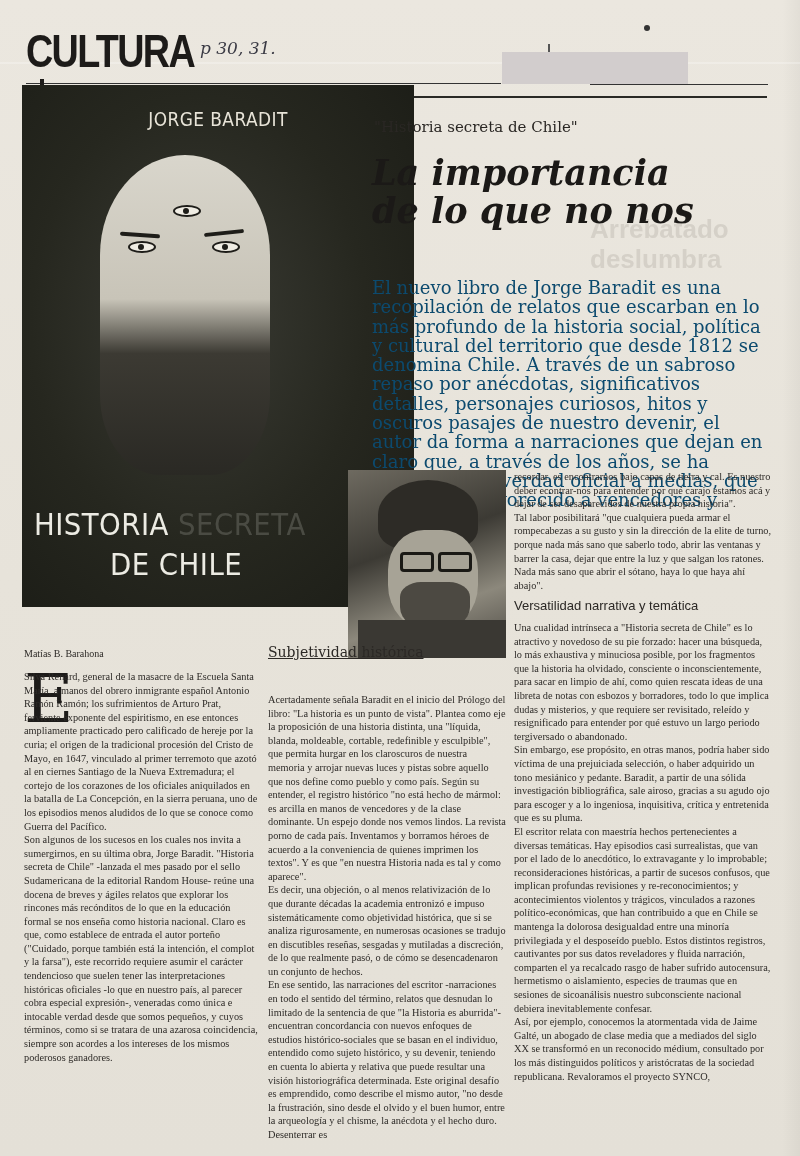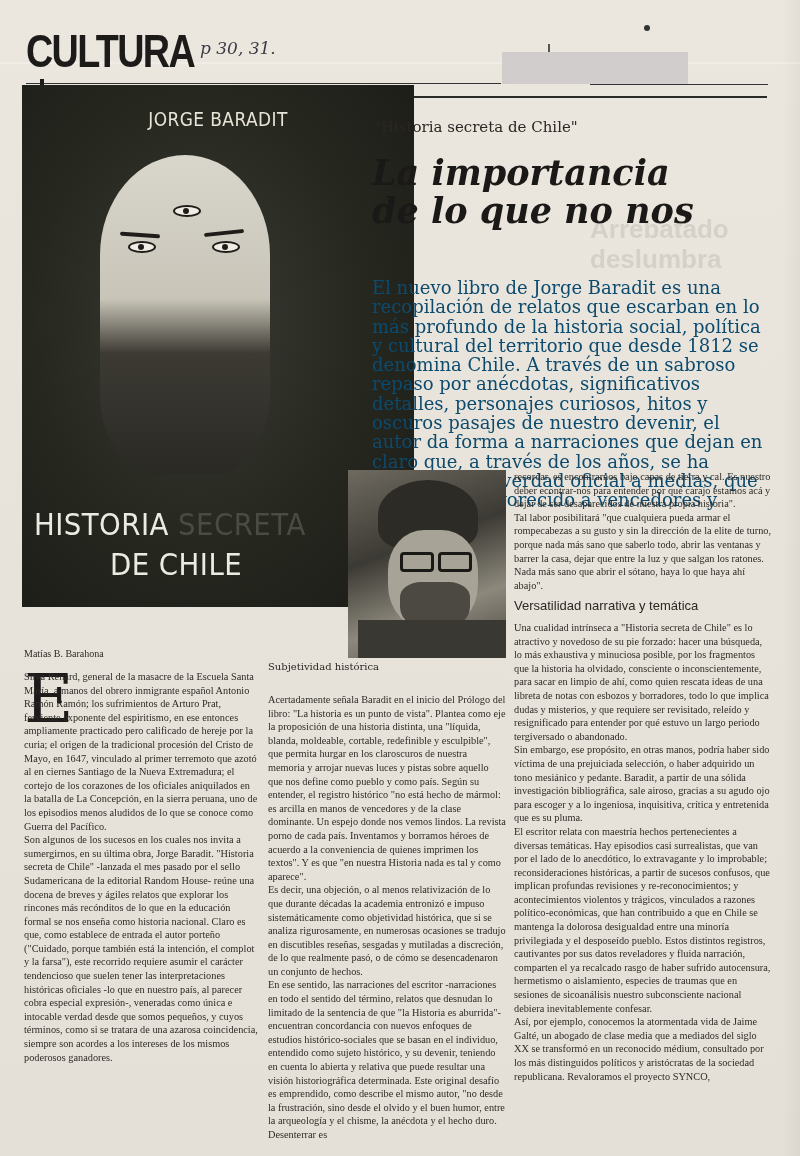--- a/index.html
+++ b/index.html
@@ -98,21 +98,21 @@
   .sub-right { position: absolute; left: 514px; top: 598px; font-family: Liberation Sans, sans-serif; font-size: 13px; color: #2b2825; }
   .col-right { left: 514px; top: 621px; width: 258px; }
 
   .byline { position: absolute; left: 24px; top: 648px; font-family: "Liberation Serif", serif; font-size: 10px; color: #2e2b28; }
   .dropcap {
     position: absolute; left: 24px; top: 669px; font-family: "DejaVu Serif", serif;
     font-size: 68px; line-height: 60px; color: #1d1b19; font-weight: 400;
   }
   .col-left { left: 24px; top: 670px; width: 234px; }
   .col-left .indent-block { padding-left: 52px; }
-  .sub-mid { position: absolute; left: 268px; top: 661px; font-family: "DejaVu Serif", serif; font-size: 10px; color: #2b2825; }
+  .sub-mid { position: absolute; left: 268px; top: 644px; font-family: "DejaVu Serif", serif; font-size: 14px; color: #2b2825; text-decoration: underline; }
   .col-mid { left: 268px; top: 693px; width: 238px; }
 
   .foldline { position: absolute; left: 0; width: 800px; height: 2px; background: rgba(255,255,255,0.25); }
   .edge-r { position: absolute; right: 0; top: 0; width: 18px; height: 1156px; background: linear-gradient(90deg, rgba(0,0,0,0) 0%, rgba(0,0,0,0.04) 100%); }
   .ghost { position: absolute; left: 590px; top: 214px; font-family: Liberation Sans, sans-serif; font-size: 26px; line-height: 30px; color: rgba(120,115,105,0.18); font-weight: 700; }
 </style>
 </head>
 <body>
 
 <div class="page"></div>

